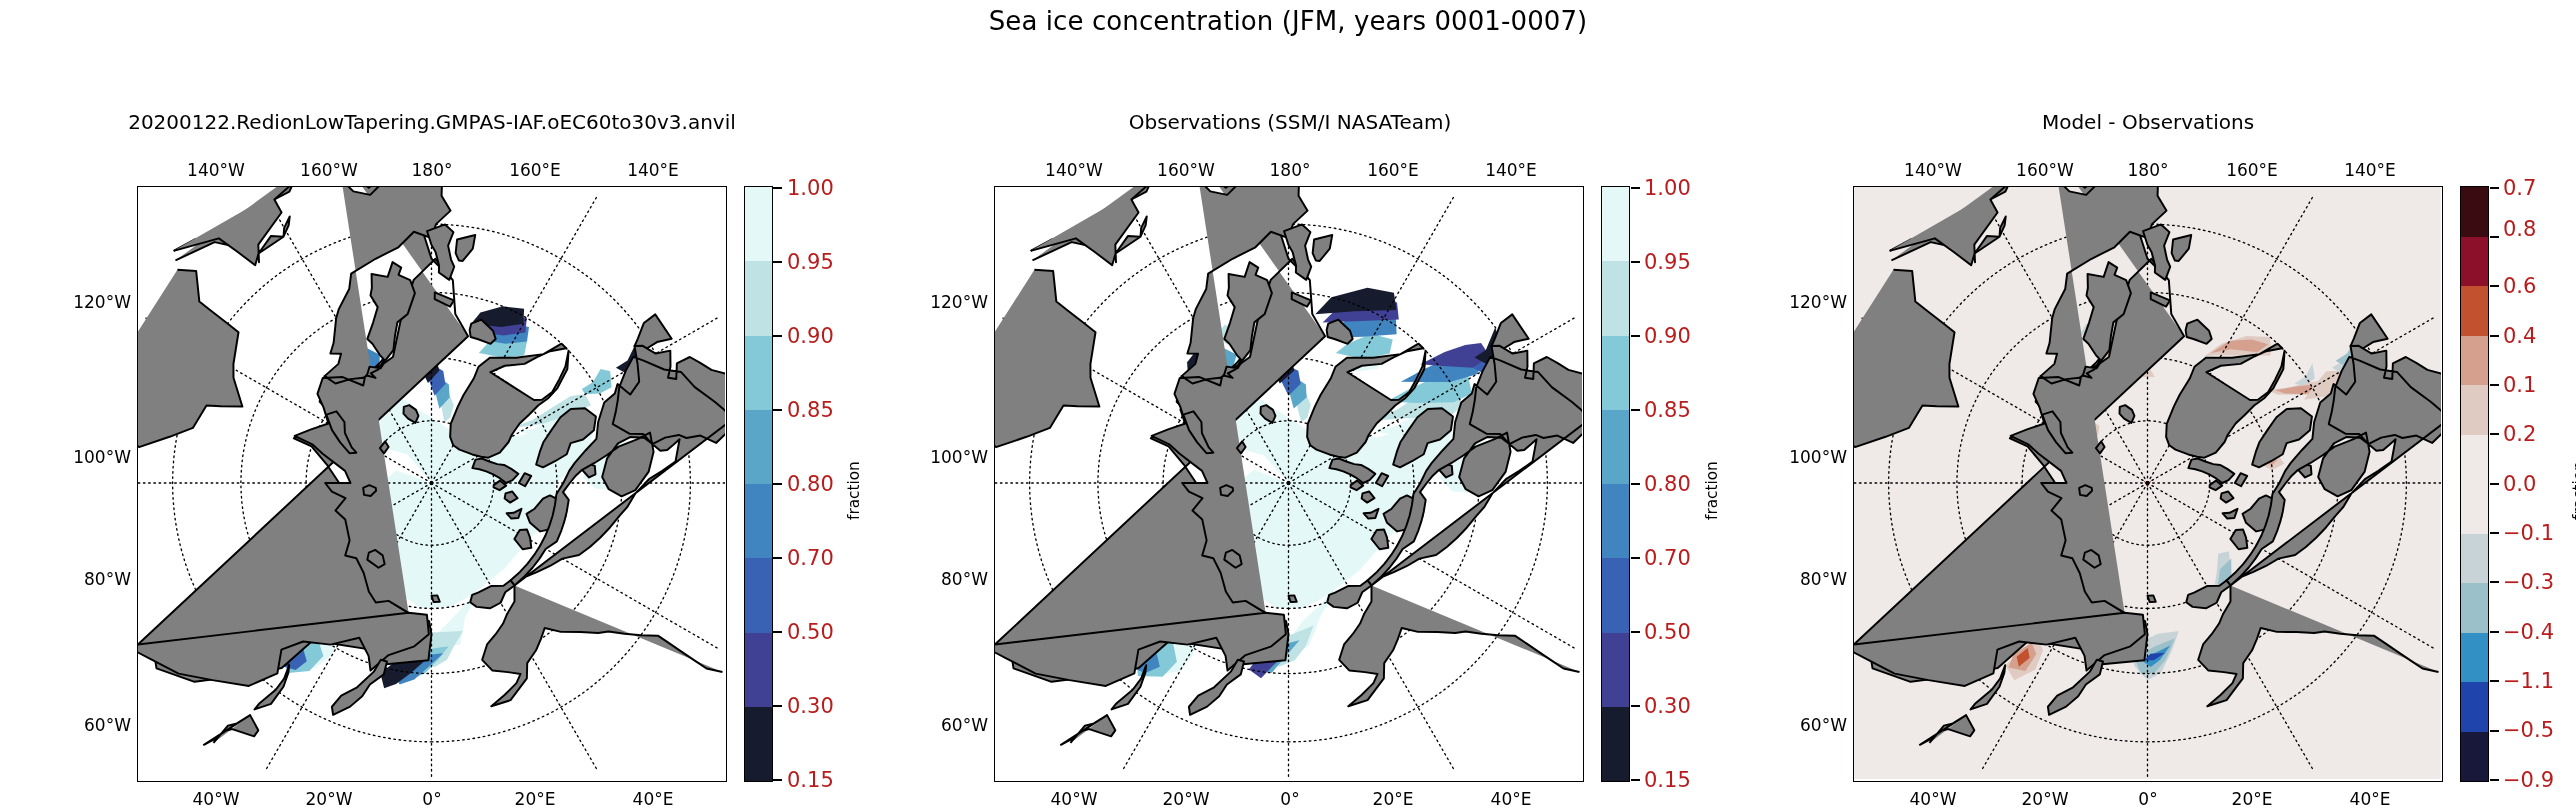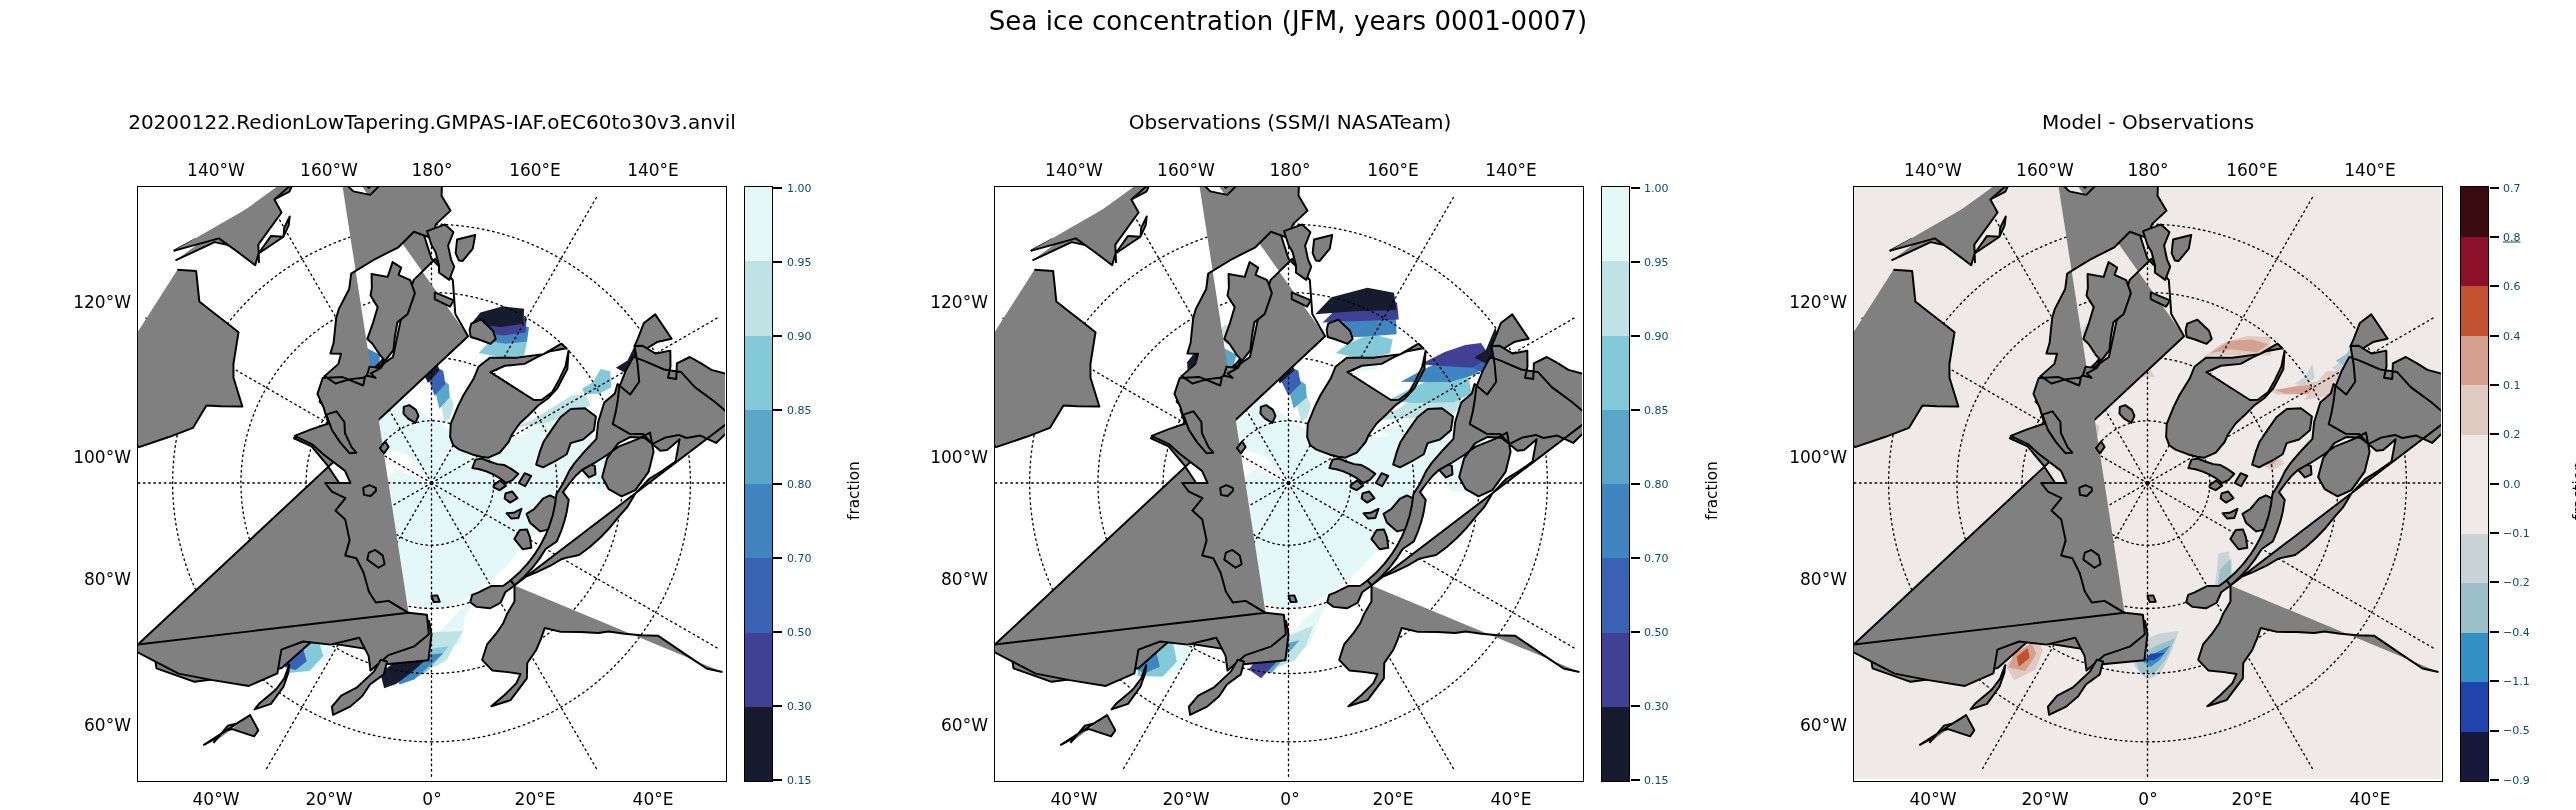--- a/index.html
+++ b/index.html
@@ -13,21 +13,21 @@
   .map-frame{position:absolute;box-sizing:border-box;border:1.8px solid #000;background:#ffffff;overflow:hidden;}
   .map-frame svg{display:block;}
   .tick-lab{position:absolute;font-size:17px;color:#000;white-space:nowrap;}
   .tick-top{transform:translateX(-50%);}
   .tick-bot{transform:translateX(-50%);}
   .tick-left{transform:translateY(-50%);text-align:right;}
   .cbar{position:absolute;box-sizing:border-box;border:1.8px solid #000;
         display:flex;flex-direction:column;}
   .cbar-seg{width:100%;}
   .cb-tick{position:absolute;height:1.8px;background:#000;}
-  .cb-lab{position:absolute;font-size:11px;color:#0c4a6e;white-space:nowrap;transform:translateY(-50%);}
+  .cb-lab{position:absolute;font-size:21px;color:#b91c1c;white-space:nowrap;transform:translateY(-50%);}
   .cb-title{position:absolute;font-size:15.3px;color:#000;white-space:nowrap;
             transform-origin:0 0;transform:rotate(-90deg);}
 </style>
 </head>
 <body>
 
 <div id="suptitle" class="abs">Sea ice concentration (JFM, years 0001-0007)</div>
 
 <div id="stage">
     <div class="panel-title" style="left: 432px; top: 110px; transform: translateX(-50%);">20200122.RedionLowTapering.GMPAS-IAF.oEC60to30v3.anvil</div>
@@ -410,35 +410,35 @@
       <div class="cbar-seg" style="background: rgb(239, 233, 232); flex: 1 1 0px;"></div>
       <div class="cbar-seg" style="background: rgb(200, 211, 215); flex: 1 1 0px;"></div>
       <div class="cbar-seg" style="background: rgb(156, 192, 202); flex: 1 1 0px;"></div>
       <div class="cbar-seg" style="background: rgb(51, 144, 196); flex: 1 1 0px;"></div>
       <div class="cbar-seg" style="background: rgb(31, 69, 173); flex: 1 1 0px;"></div>
       <div class="cbar-seg" style="background: rgb(24, 24, 58); flex: 1 1 0px;"></div>
     </div>
     <div class="cb-tick abs" style="left: 2490px; top: 187px; width: 8.6px;"></div>
     <div class="cb-lab" style="left: 2503px; top: 188px;">0.7</div>
     <div class="cb-tick abs" style="left: 2490px; top: 236px; width: 8.6px;"></div>
-    <div class="cb-lab" style="left: 2503px; top: 237px; text-decoration: underline;">0.8</div>
+    <div class="cb-lab" style="left: 2503px; top: 229px;">0.8</div>
     <div class="cb-tick abs" style="left: 2490px; top: 285px; width: 8.6px;"></div>
     <div class="cb-lab" style="left: 2503px; top: 286px;">0.6</div>
     <div class="cb-tick abs" style="left: 2490px; top: 335px; width: 8.6px;"></div>
     <div class="cb-lab" style="left: 2503px; top: 336px;">0.4</div>
     <div class="cb-tick abs" style="left: 2490px; top: 384px; width: 8.6px;"></div>
     <div class="cb-lab" style="left: 2503px; top: 385px;">0.1</div>
     <div class="cb-tick abs" style="left: 2490px; top: 433px; width: 8.6px;"></div>
     <div class="cb-lab" style="left: 2503px; top: 434px;">0.2</div>
     <div class="cb-tick abs" style="left: 2490px; top: 483px; width: 8.6px;"></div>
     <div class="cb-lab" style="left: 2503px; top: 484px;">0.0</div>
     <div class="cb-tick abs" style="left: 2490px; top: 532px; width: 8.6px;"></div>
     <div class="cb-lab" style="left: 2503px; top: 533px;">−0.1</div>
     <div class="cb-tick abs" style="left: 2490px; top: 581px; width: 8.6px;"></div>
-    <div class="cb-lab" style="left: 2503px; top: 582px;">−0.2</div>
+    <div class="cb-lab" style="left: 2503px; top: 582px;">−0.3</div>
     <div class="cb-tick abs" style="left: 2490px; top: 631px; width: 8.6px;"></div>
     <div class="cb-lab" style="left: 2503px; top: 632px;">−0.4</div>
     <div class="cb-tick abs" style="left: 2490px; top: 680px; width: 8.6px;"></div>
     <div class="cb-lab" style="left: 2503px; top: 681px;">−1.1</div>
     <div class="cb-tick abs" style="left: 2490px; top: 730px; width: 8.6px;"></div>
     <div class="cb-lab" style="left: 2503px; top: 730px;">−0.5</div>
     <div class="cb-tick abs" style="left: 2490px; top: 779px; width: 8.6px;"></div>
     <div class="cb-lab" style="left: 2503px; top: 780px;">−0.9</div>
     <div class="cb-title" style="left: 2570px; top: 520px;">fraction</div>
   </div>

